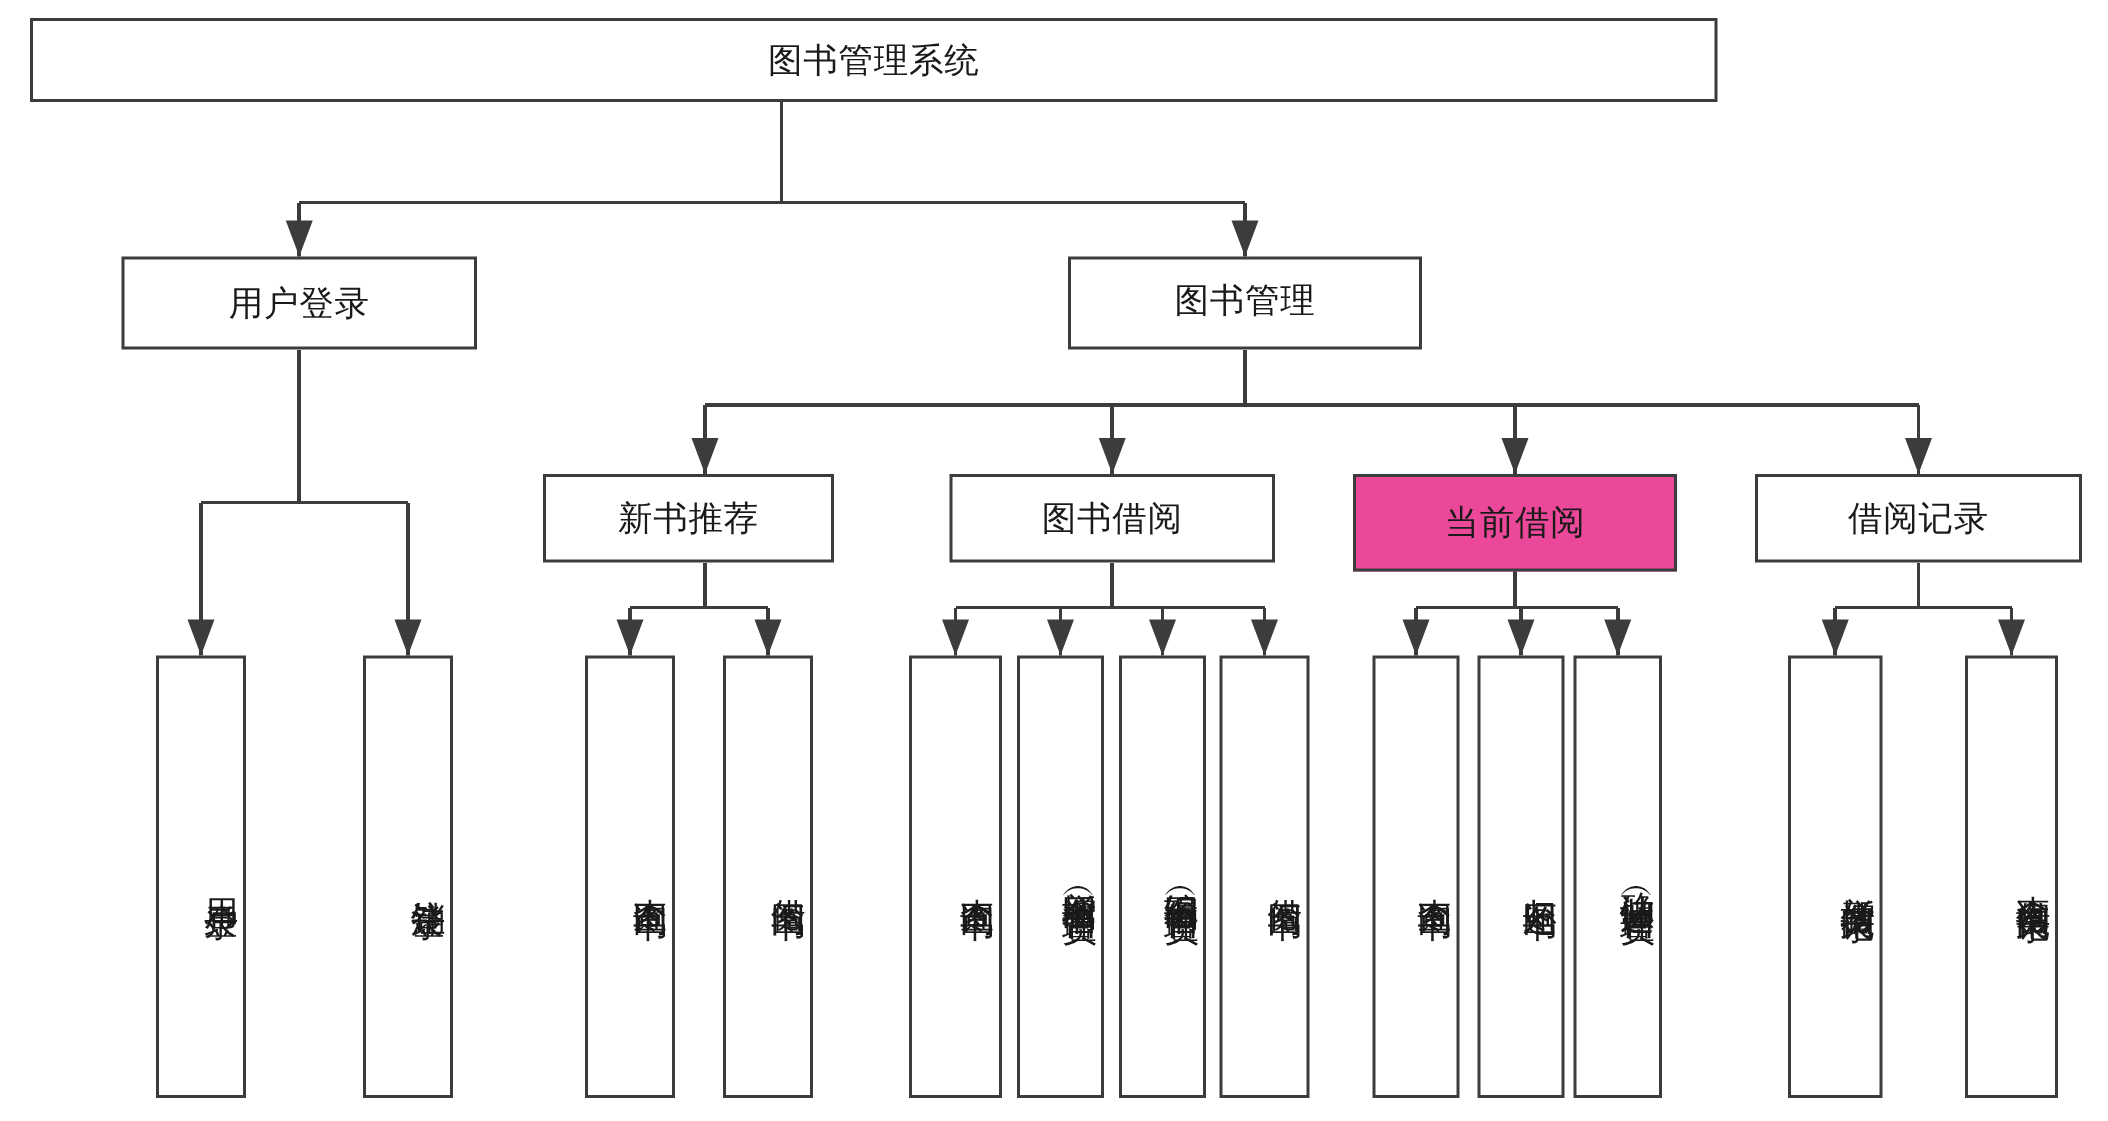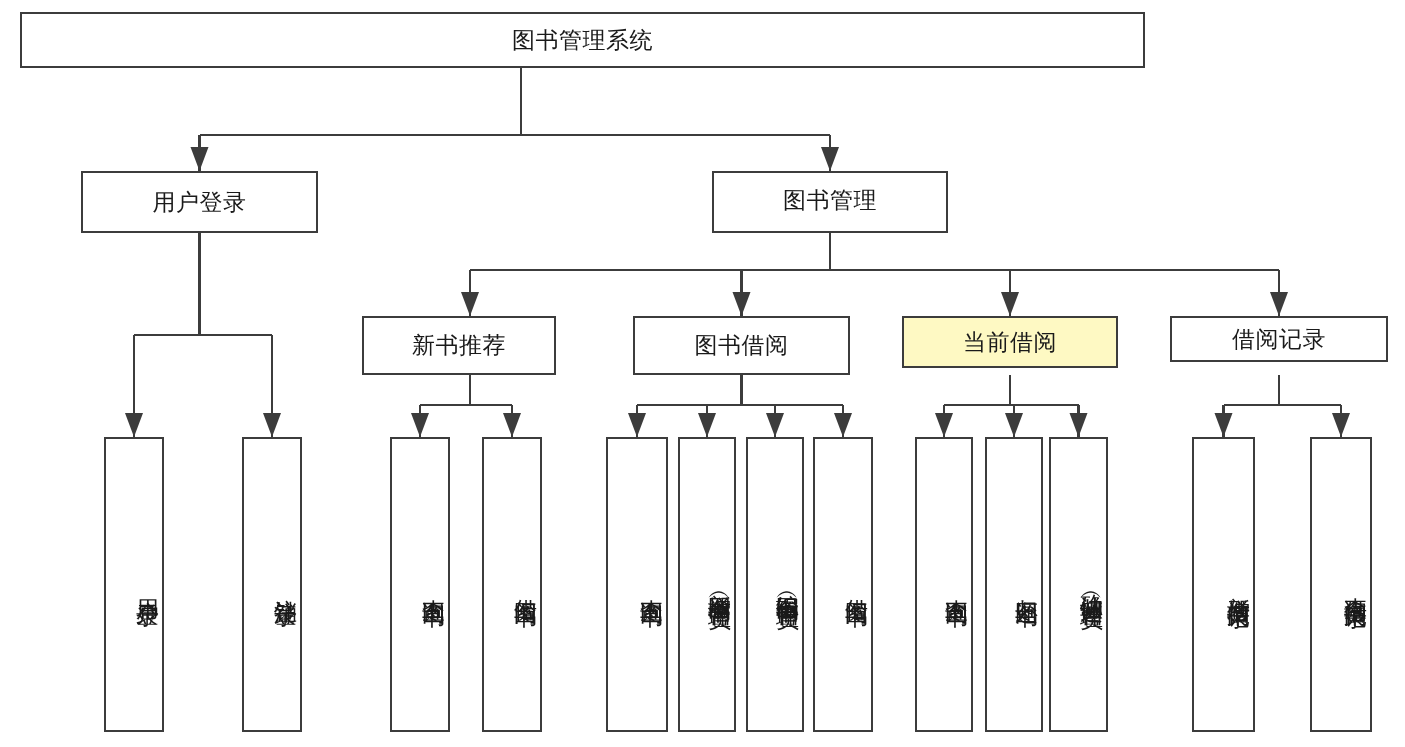--- a/index.html
+++ b/index.html
@@ -135,24 +135,24 @@
       </div>
       <div class="node h" style="left: 712px; top: 171px; width: 236px; height: 62px; border-color: rgb(60, 60, 60); background: rgb(255, 255, 255); color: rgb(26, 26, 26); font-family: Liberation Mono, monospace;">
         <span class="htxt">图书管理</span>
       </div>
       <div class="node h" style="left: 362px; top: 316px; width: 194px; height: 59px; border-color: rgb(60, 60, 60); background: rgb(255, 255, 255); color: rgb(26, 26, 26);">
         <span class="htxt">新书推荐</span>
       </div>
       <div class="node h" style="left: 633px; top: 316px; width: 217px; height: 59px; border-color: rgb(60, 60, 60); background: rgb(255, 255, 255); color: rgb(26, 26, 26);">
         <span class="htxt">图书借阅</span>
       </div>
-      <div class="node h" style="left: 902px; top: 316px; width: 216px; height: 52px; border-color: rgb(60, 60, 60); background: #fef9c3; color: rgb(26, 26, 26);">
+      <div class="node h" style="left: 902px; top: 316px; width: 216px; height: 65px; border-color: rgb(60, 60, 60); background: #ec4899; color: rgb(26, 26, 26);">
         <span class="htxt">当前借阅</span>
       </div>
-      <div class="node h" style="left: 1170px; top: 316px; width: 218px; height: 46px; border-color: rgb(60, 60, 60); background: rgb(255, 255, 255); color: rgb(26, 26, 26);">
+      <div class="node h" style="left: 1170px; top: 316px; width: 218px; height: 59px; border-color: rgb(60, 60, 60); background: rgb(255, 255, 255); color: rgb(26, 26, 26);">
         <span class="htxt">借阅记录</span>
       </div>
       <div class="node v" style="left: 104px; top: 437px; width: 60px; height: 295px; border-color: rgb(60, 60, 60); background: rgb(255, 255, 255); color: rgb(26, 26, 26);">
         <span class="vtxt">用户登录</span>
       </div>
       <div class="node v" style="left: 242px; top: 437px; width: 60px; height: 295px; border-color: rgb(60, 60, 60); background: rgb(255, 255, 255); color: rgb(26, 26, 26);">
         <span class="vtxt">注销登录</span>
       </div>
       <div class="node v" style="left: 390px; top: 437px; width: 60px; height: 295px; border-color: rgb(60, 60, 60); background: rgb(255, 255, 255); color: rgb(26, 26, 26);">
         <span class="vtxt">查询图书</span>

